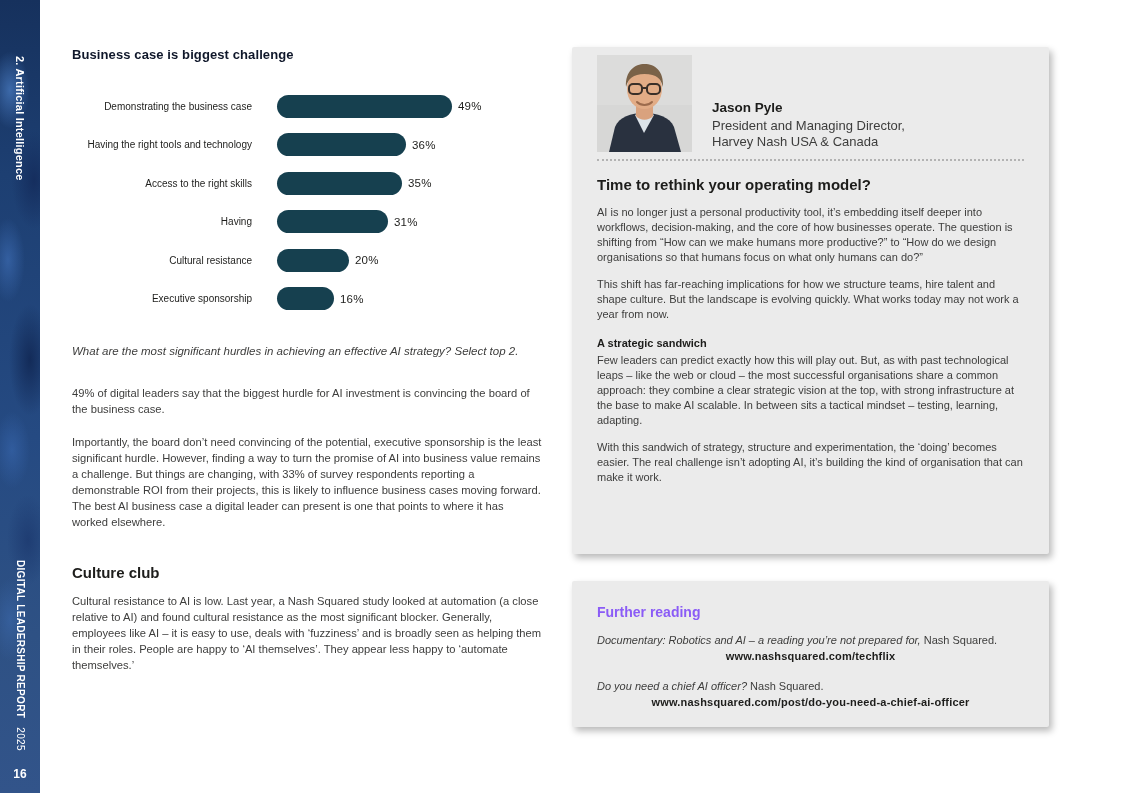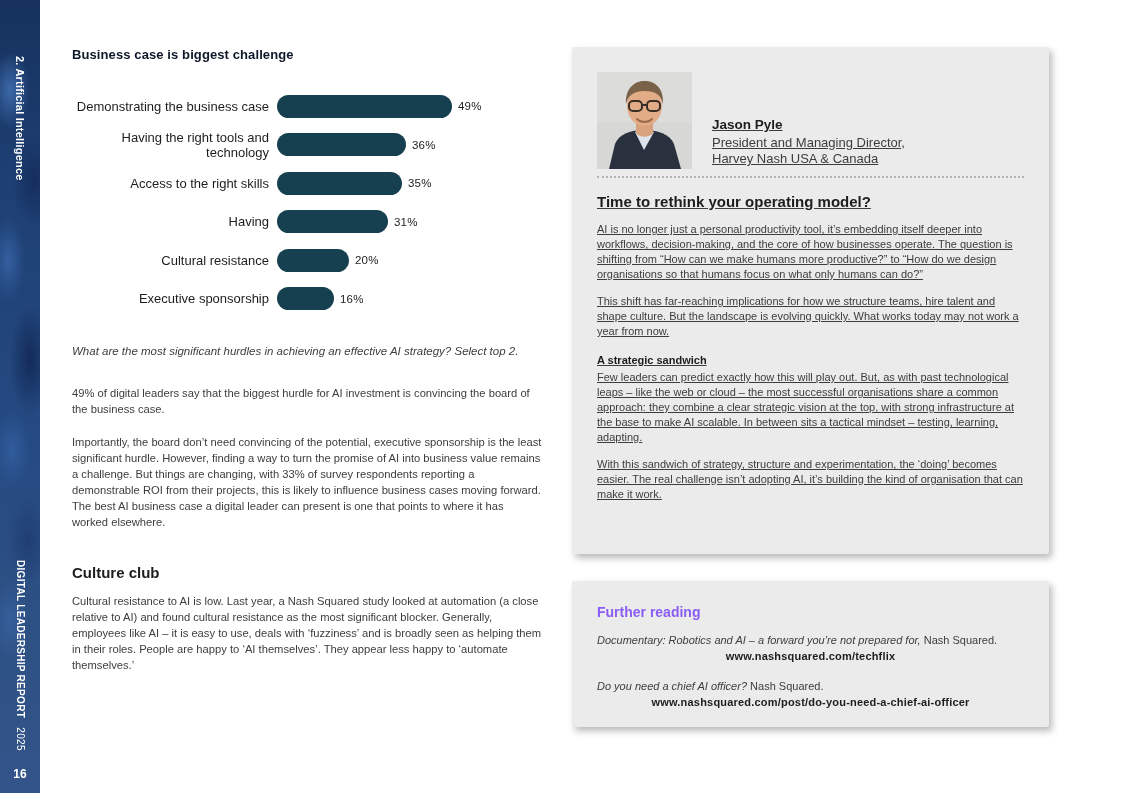--- a/index.html
+++ b/index.html
@@ -43,38 +43,38 @@
     position: absolute; bottom: 12px; left: 0; width: 40px; text-align: center;
     color: #ffffff; font-weight: bold; font-size: 12px;
   }
 
   
   .left-col { position: absolute; left: 72px; top: 47px; width: 470px; }
   .chart-title { font-size: 13px; font-weight: bold; color: #0f172a; letter-spacing: .1px; }
   .chart-rows { margin-top: 25px; }
   .chart-row { display: flex; align-items: center; height: 38.5px; }
   .chart-cat {
-    width: 205px; text-align: right; font-size: 13px; color: #1d1d1b;
-    flex: 0 0 205px; padding-right: 8px;
+    width: 205px; text-align: right; font-size: 10px; color: #1d1d1b;
+    flex: 0 0 205px; padding-right: 25px;
   }
   .chart-bar { height: 23px; border-radius: 11.5px; flex: 0 0 auto; }
   .chart-val { font-size: 11.5px; color: #1d1d1b; margin-left: 6px; letter-spacing: .2px; }
   .chart-caption { margin-top: 27px; font-size: 11.5px; font-style: italic; color: #3d3d3c; }
   .body-p { margin-top: 17px; font-size: 11.2px; line-height: 16px; color: #3d3d3c; }
   .body-p.first { margin-top: 28px; }
   .section-heading { margin-top: 34px; font-size: 15px; font-weight: bold; color: #1d1d1b; }
   .section-heading + .body-p { margin-top: 12px; }
 
   
   .card {
     position: absolute; left: 572px; width: 477px;
     background: #ebebeb; border-radius: 2px;
     box-shadow: 3px 4px 7px rgba(0,0,0,.28);
   }
-  .profile-card { top: 47px; height: 507px; padding: 25px 25px 0 25px; text-decoration: underline; }
+  .profile-card { top: 47px; height: 507px; padding: 8px 25px 0 25px; }
   .profile-head { display: flex; align-items: flex-end; }
   .avatar { width: 95px; height: 97px; flex: 0 0 95px; overflow: hidden; }
   .profile-id { margin-left: 20px; padding-bottom: 2px; }
   .profile-name { font-size: 13.5px; font-weight: bold; color: #1d1d1b; }
   .profile-role { font-size: 13px; line-height: 16px; color: #3d3d3c; margin-top: 3px; }
   .dotted-divider { margin-top: 7px; border-bottom: 2px dotted #b3b3b3; height: 0; }
   .article-heading { margin-top: 15px; font-size: 15px; font-weight: bold; color: #1d1d1b; }
   .card-p { margin-top: 12px; font-size: 11px; line-height: 15px; color: #3d3d3c; }
   .card-subheading { margin-top: 15px; font-size: 11px; font-weight: bold; color: #1d1d1b; }
   .card-subheading + .card-p { margin-top: 4px; }
@@ -187,21 +187,21 @@
   <p class="card-p">This shift has far-reaching implications for how we structure teams, hire talent and shape culture. But the landscape is evolving quickly. What works today may not work a year from now.</p>
   <h4 class="card-subheading">A strategic sandwich</h4>
   <p class="card-p">Few leaders can predict exactly how this will play out. But, as with past technological leaps – like the web or cloud – the most successful organisations share a common approach: they combine a clear strategic vision at the top, with strong infrastructure at the base to make AI scalable. In between sits a tactical mindset – testing, learning, adapting.</p>
   <p class="card-p">With this sandwich of strategy, structure and experimentation, the ‘doing’ becomes easier. The real challenge isn’t adopting AI, it’s building the kind of organisation that can make it work.</p>
 </section>
 
 <section class="card reading-card">
   <h3 class="reading-heading">Further reading</h3>
 
   <div class="fr-item">
-    <p class="fr-title"><em>Documentary: Robotics and AI – a forward you’re not prepared for,</em><span> Nash Squared.</span></p>
+    <p class="fr-title"><em>Documentary: Robotics and AI – a reading you’re not prepared for,</em><span> Nash Squared.</span></p>
     <p class="fr-url">www.nashsquared.com/techflix</p>
   </div>
 
   <div class="fr-item">
     <p class="fr-title"><em>Do you need a chief AI officer?</em><span> Nash Squared.</span></p>
     <p class="fr-url">www.nashsquared.com/post/do-you-need-a-chief-ai-officer</p>
   </div>
 </section>
 
 </body></html>

